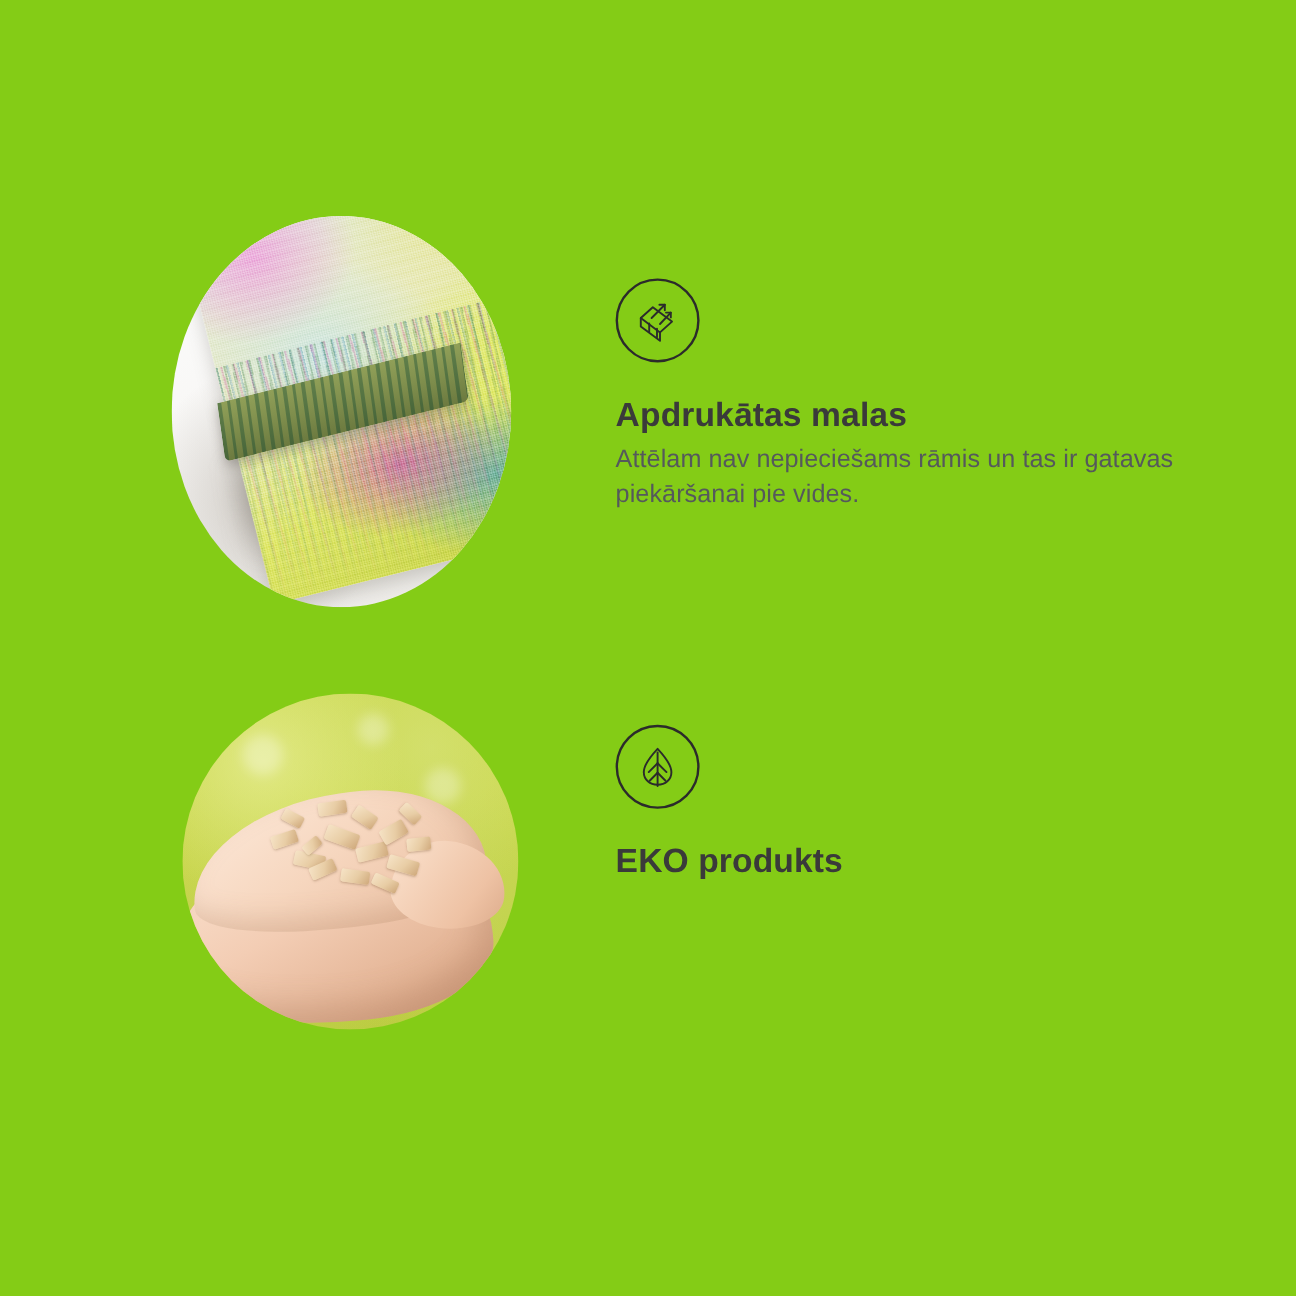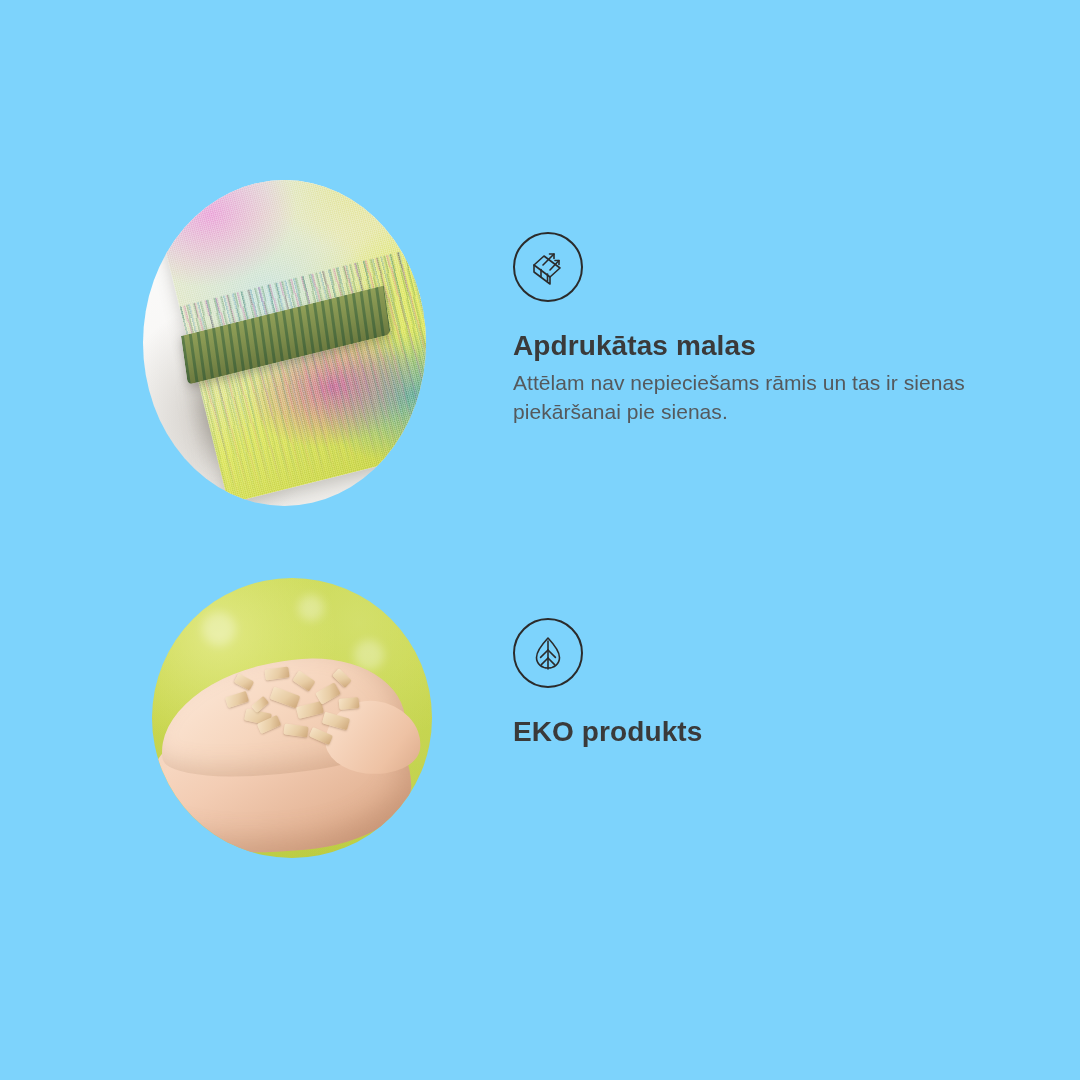--- a/index.html
+++ b/index.html
@@ -7,21 +7,21 @@
   html, body {
     width:1080px; height:1080px;
     background:#f1f1f1;
     font-family:"Liberation Sans", sans-serif;
     overflow:hidden;
   }
 
   .page {
     position:relative;
     width:1080px; height:1080px;
-    background:#7dd3fc;
+    background:#84cc16;
   }
 
   
   .feature { position:absolute; }
 
   .media {
     position:absolute;
     border-radius:50%;
     overflow:hidden;
   }
@@ -184,21 +184,21 @@
   #chips i {
     position:absolute;
     display:block;
     background:linear-gradient(120deg,#f6e3c6 0%,#e8cda5 55%,#cfa97c 100%);
     box-shadow:0 1px 2px rgba(120,85,50,.35);
     border-radius:2px;
   }
 
   
   #text-canvas { left:513px; top:232px; width:500px; }
-  #text-eco    { left:513px; top:618px; width:500px; }
+  #text-eco    { left:513px; top:604px; width:500px; }
 
   .title-gap { height:28px; }
   .desc-gap  { height:6px; }
 </style>
 </head>
 <body>
 
 <div class="page">
 
   <div class="feature">
@@ -223,21 +223,21 @@
           <path d="M21.5 7 L26 7 L26 11.5"></path>
           <path d="M22 23 L31 13.5"></path>
           <path d="M27 13.5 L31 13.5 L31 17.5"></path>
         </svg>
       </div>
 
       <div class="title-gap"></div>
       <div class="feature-title">Apdrukātas malas</div>
 
       <div class="desc-gap"></div>
-      <div class="feature-desc">Attēlam nav nepieciešams rāmis un tas ir sienas piekāršanai pie sienas.</div>
+      <div class="feature-desc">Attēlam nav nepieciešams rāmis un tas ir gatavas piekāršanai pie vides.</div>
     </div>
   </div>
 
   <div class="feature">
 
     <div class="media" id="media-eco">
       <span class="bokeh" style="left:18%;top:12%;width:34px;height:34px;"></span>
       <span class="bokeh" style="left:52%;top:6%;width:26px;height:26px;"></span>
       <span class="bokeh" style="left:72%;top:22%;width:30px;height:30px;"></span>
       <span class="bokeh" style="left:8%;top:60%;width:22px;height:22px;"></span>

